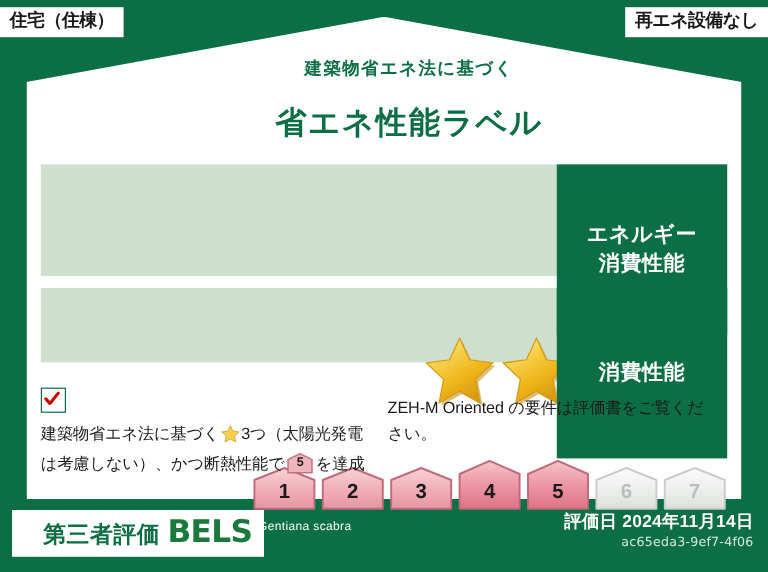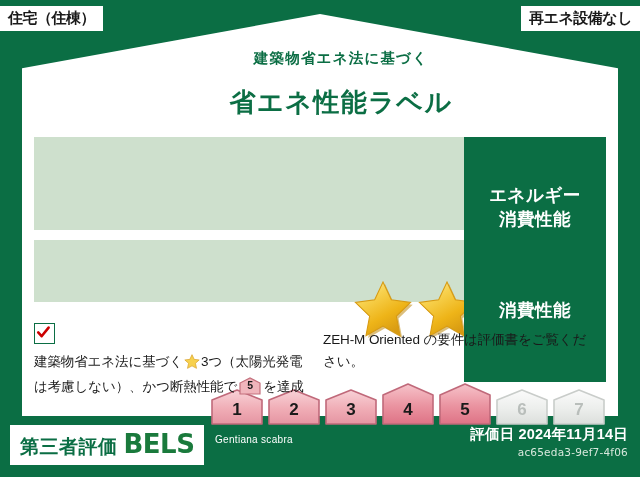--- a/index.html
+++ b/index.html
@@ -129,21 +129,21 @@
   #footer{
     position:absolute;left:0;right:0;bottom:0;height:61px;
     z-index:5;
   }
   #bels-badge{
     position:absolute;left:10px;top:9px;
     background:#ffffff;padding:4px 10px 5px;
     display:flex;align-items:baseline;gap:6px;
   }
   #bels-jp{
-    font-weight:bold;font-size:19px;color:#0b6e44;letter-spacing:0.5px;
+    font-weight:bold;font-size:19px;color:#0b6e44;letter-spacing:0.5px;margin-left:16px;
   }
   #bels-en{
     font-weight:bold;font-size:26px;color:#1a7a3c;letter-spacing:-0.5px;
     font-family:"DejaVu Sans",sans-serif;
   }
   #bels-owner{
     position:absolute;left:215px;top:18px;
     color:#ffffff;font-size:10px;letter-spacing:0.3px;
   }
   #eval-date{

